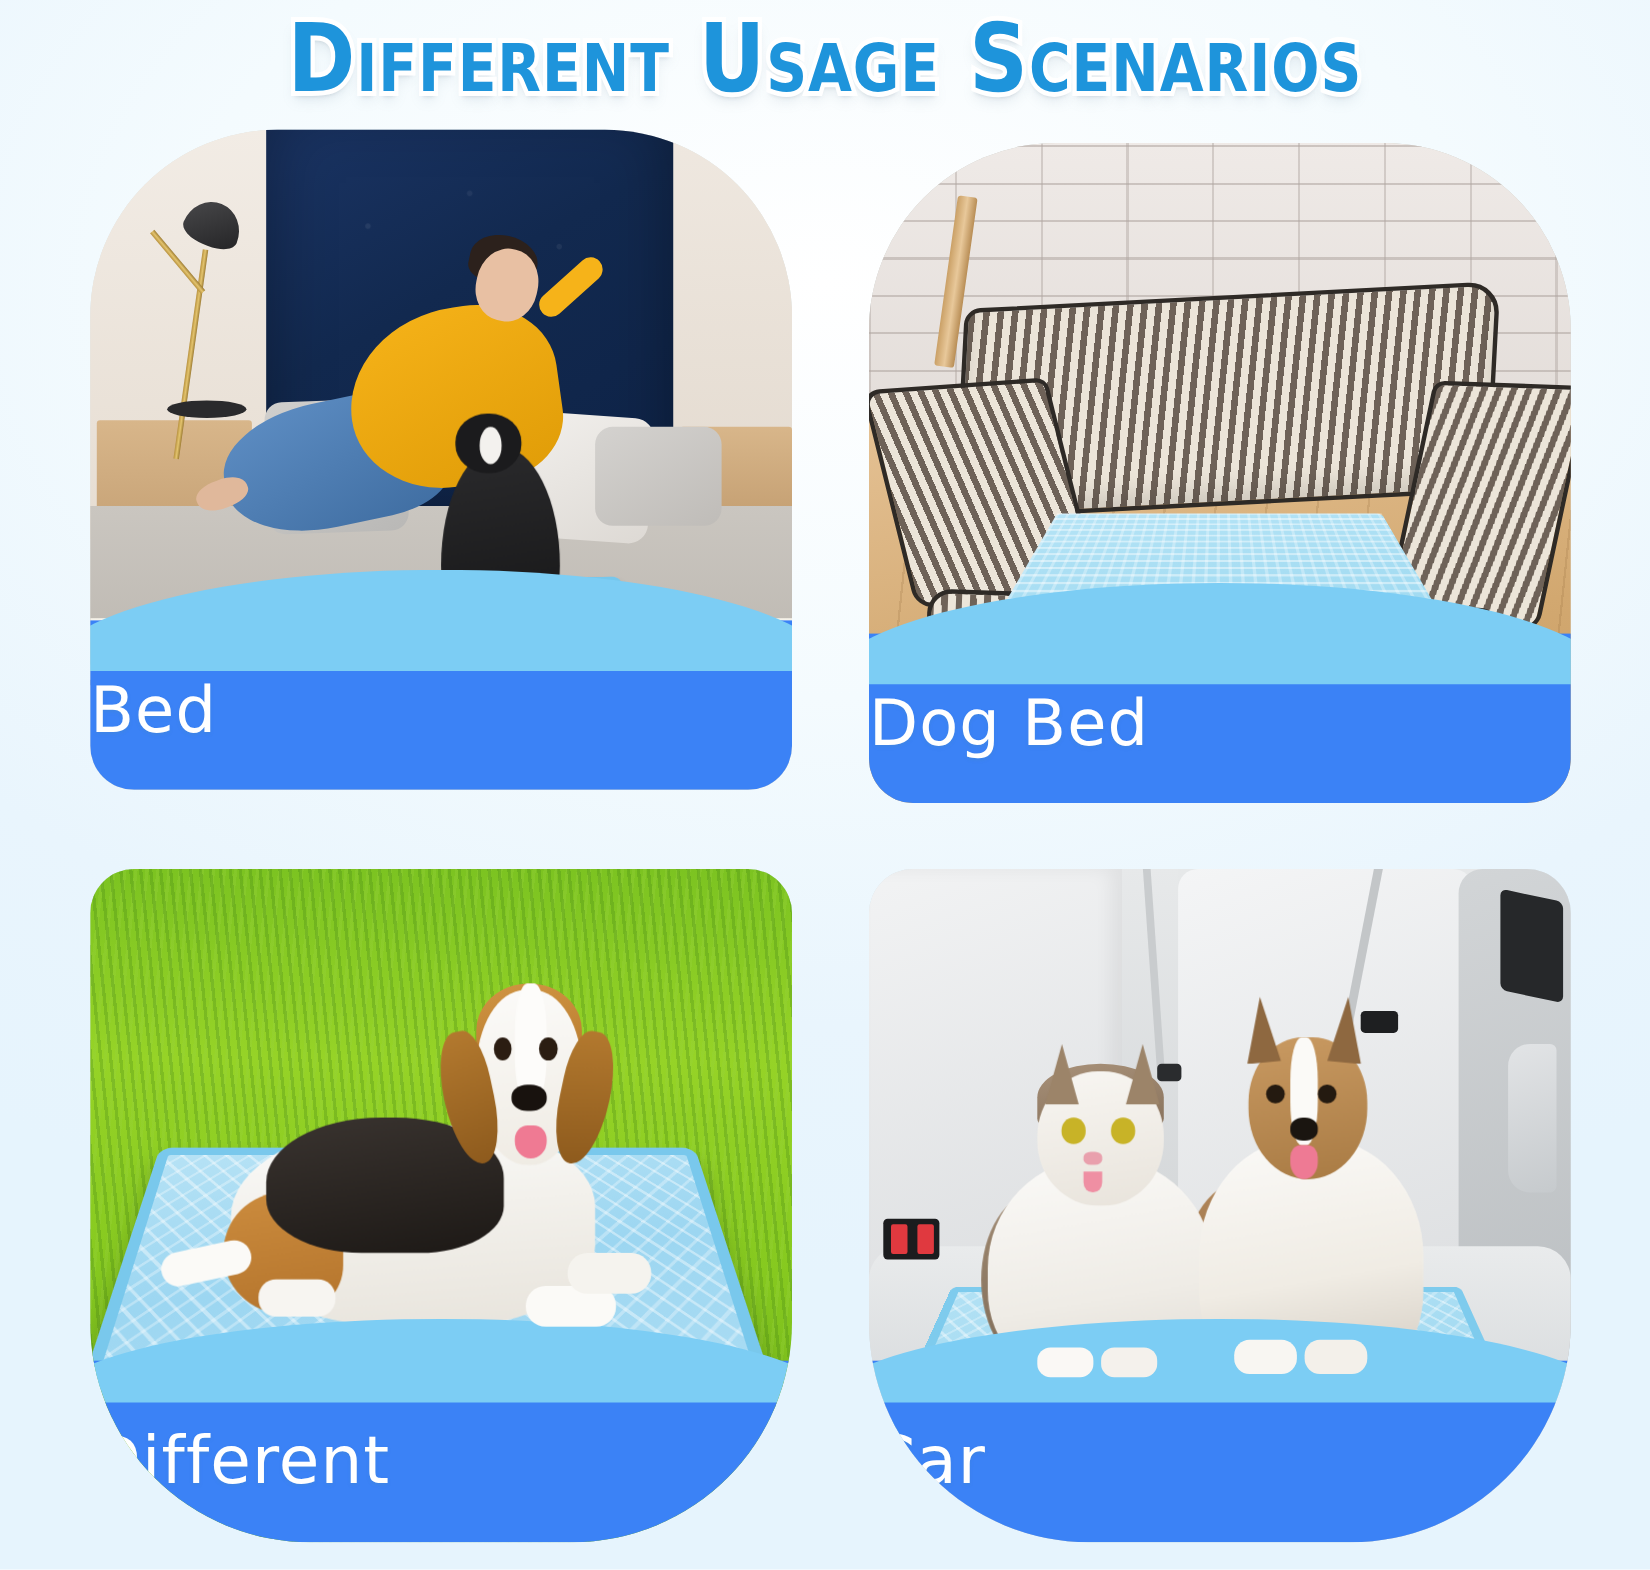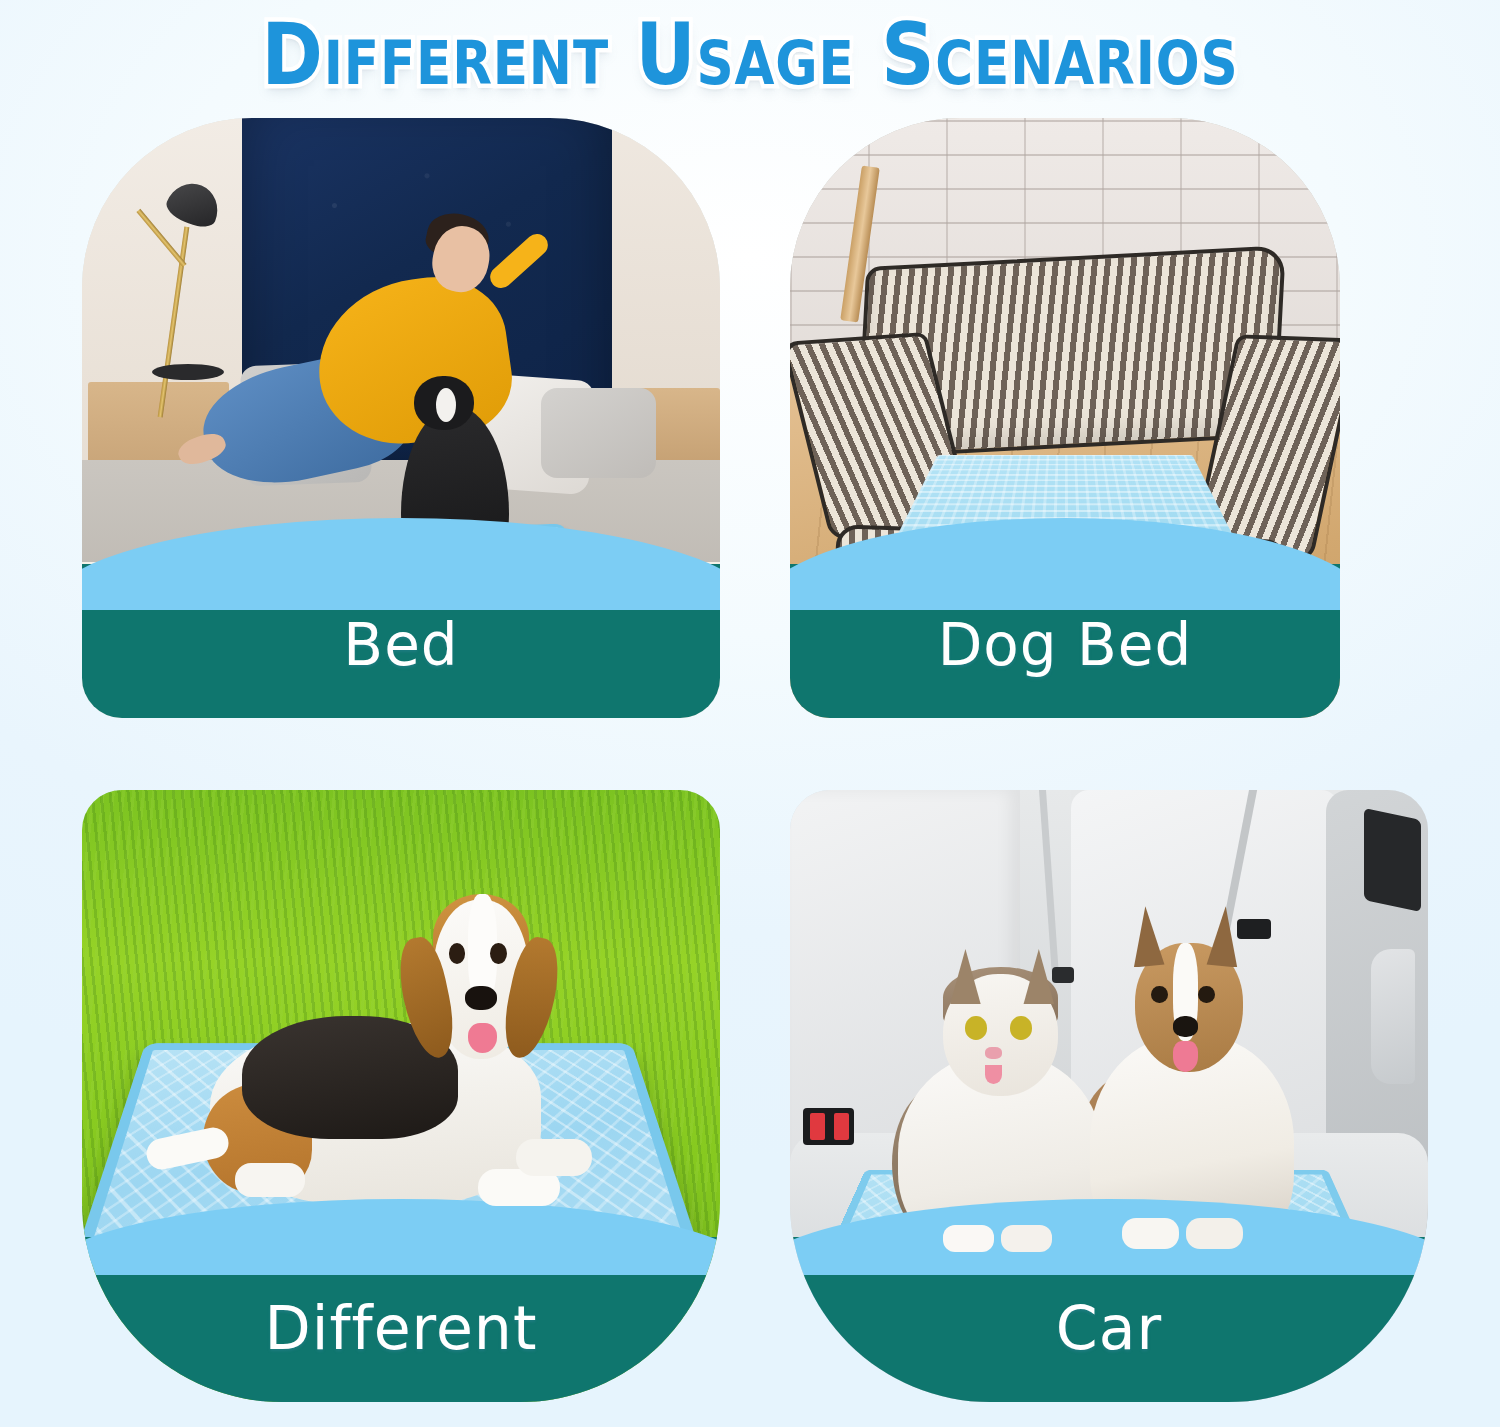--- a/index.html
+++ b/index.html
@@ -56,32 +56,32 @@
     left:82px; top:118px;
     width:1346px; height:1284px;
   }
 
   .panel {
     position:absolute;
     overflow:hidden;
     background:#cfe9f7;
   }
   .panel.tl { left:0;    top:0;    width:638px; height:600px; border-radius:170px 170px 40px 40px; }
-  .panel.tr { left:708px; top:0;   width:550px; height:600px; border-radius:170px 170px 40px 40px; }
+  .panel.tr { left:708px; top:12px;   width:638px; height:600px; border-radius:170px 170px 40px 40px; }
   .panel.bl { left:0;    top:672px; width:638px; height:612px; border-radius:40px 40px 200px 200px; }
   .panel.br { left:708px; top:672px; width:638px; height:612px; border-radius:40px 40px 200px 200px; }
 
   .photo { position:absolute; inset:0; }
 
   
   .caption {
     position:absolute;
     left:0; right:0; bottom:0;
-    background:#0f766e;
-    display:flex; align-items:center; justify-content:center;
+    background:#3b82f6;
+    display:flex; align-items:center; justify-content:flex-start;
     z-index:5;
   }
   .panel.tl .caption, .panel.tr .caption { height:154px; }
   .panel.bl .caption, .panel.br .caption { height:165px; }
 
   .caption::before {
     content:"";
     position:absolute;
     left:-6%; right:-6%;
     top:-46px;

